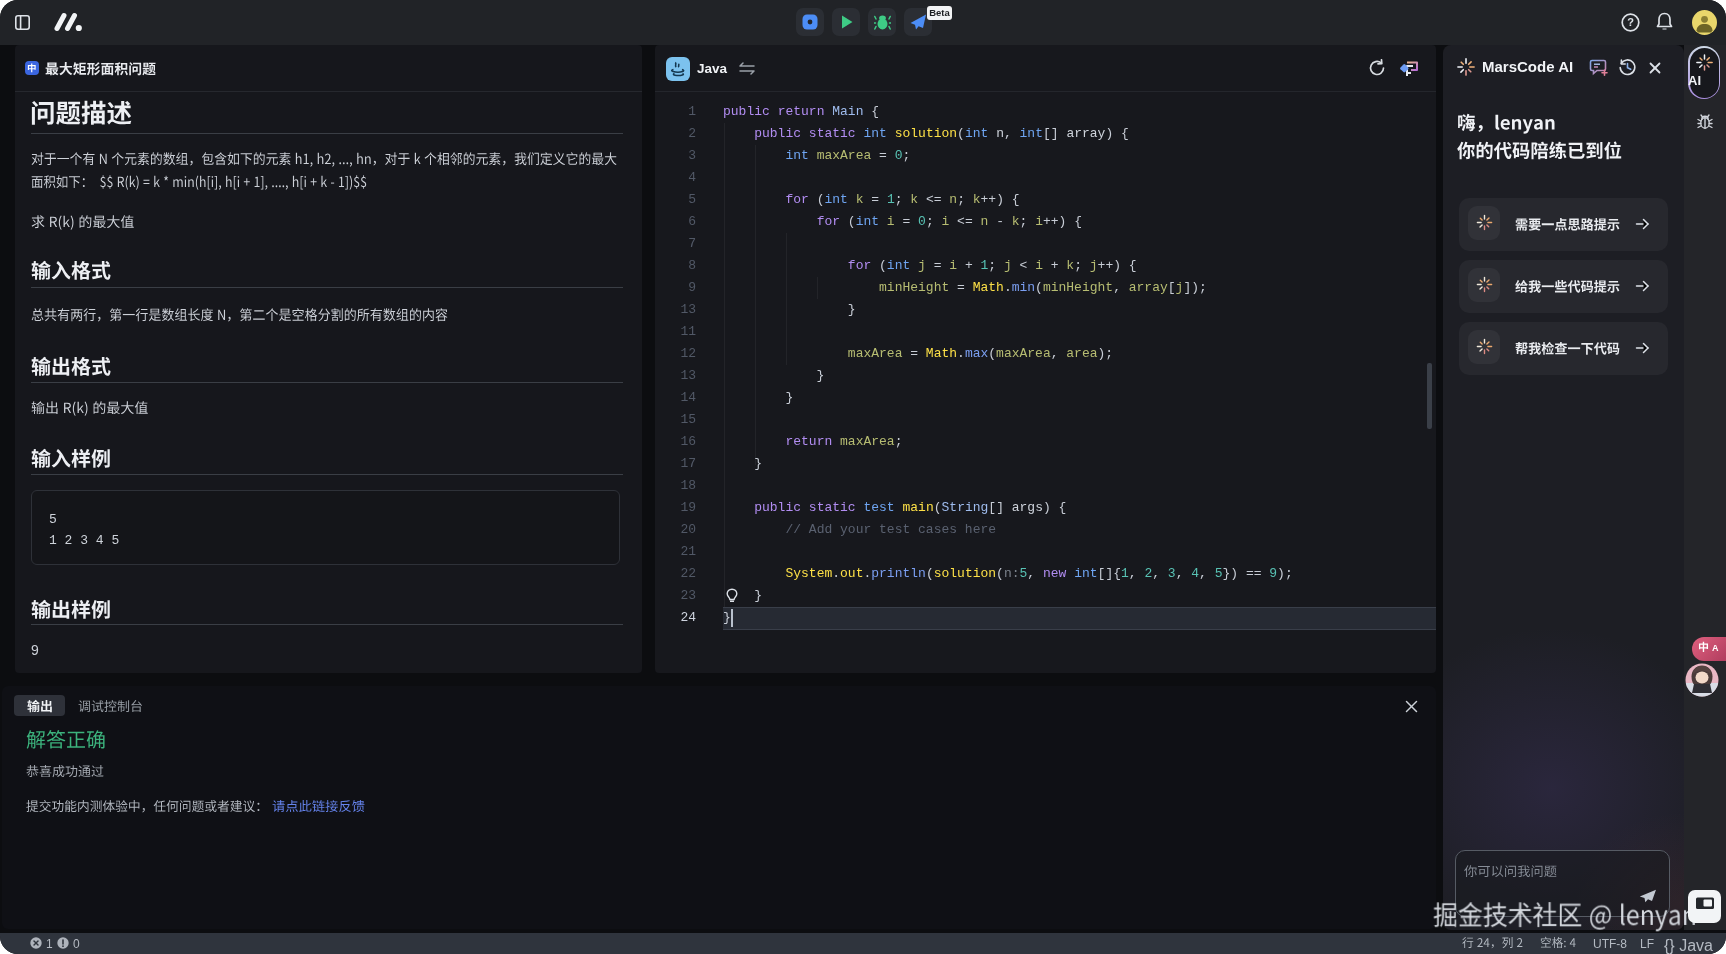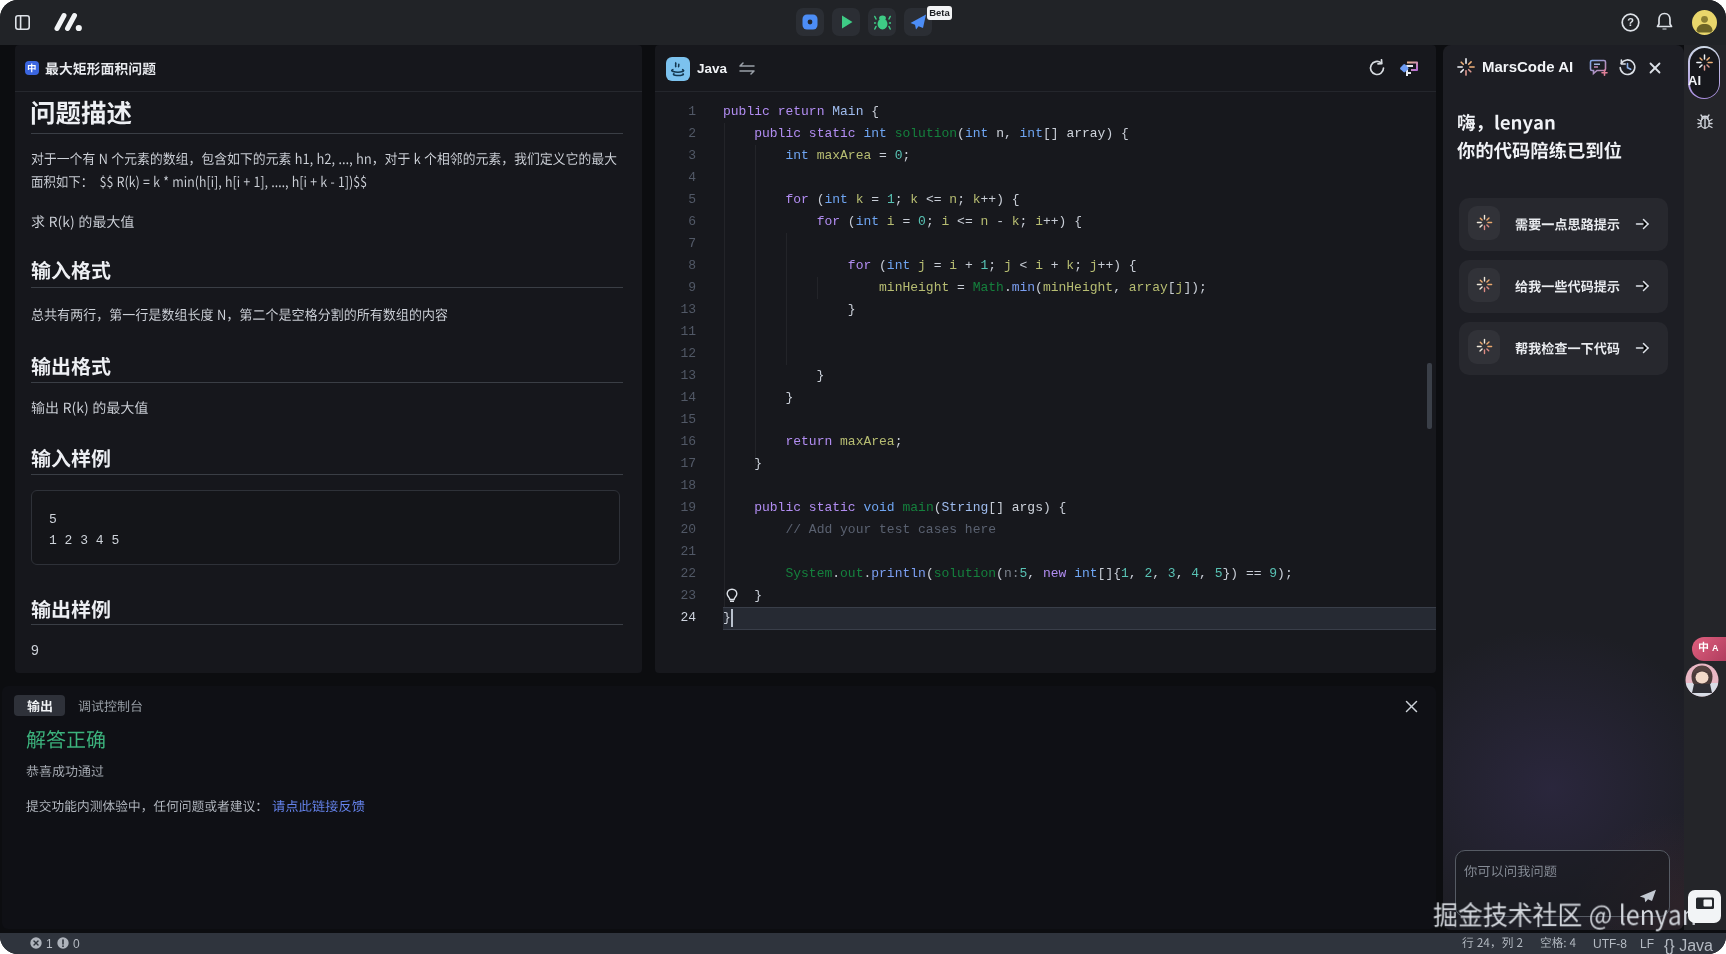--- a/index.html
+++ b/index.html
@@ -7,21 +7,21 @@
 .mono{font-family:"Liberation Mono",monospace}
 #topbar{position:absolute;left:0;top:0;width:1726px;height:45px;background:#212327}
 .tbtn{position:absolute;top:8px;width:28px;height:28px;border-radius:7px;background:#2b2e34;display:flex;align-items:center;justify-content:center}
 #leftpanel{position:absolute;left:15px;top:45px;width:627px;height:628px;background:#16171c;border-radius:4px}
 .hr{position:absolute;height:1px;background:#3a3e45}
 #codepanel{position:absolute;left:655px;top:45px;width:781px;height:628px;background:#17181d;border-radius:4px;overflow:hidden}
 #codehead{position:absolute;left:0;top:0;width:100%;height:47px;border-bottom:1px solid #24262c}
 .codeline{position:absolute;left:68px;white-space:pre;font-family:"Liberation Mono",monospace;font-size:13px;line-height:22px;height:22px;color:#c8cdd6}
 .lnum{position:absolute;width:41px;text-align:right;font-family:"Liberation Mono",monospace;font-size:13px;line-height:22px;height:22px;color:#515866}
 .k{color:#b28df2}.t{color:#6fa5f2}.v{color:#b7bd72}.n{color:#58c2b4}.f{color:#7b9ff2}
-.c{color:#15803d}.cl{color:#9fbcee}.cm{color:#5a6170}.h{color:#7b828c}.pr{color:#cfd4dc}
+.c{color:#fde047}.cl{color:#9fbcee}.cm{color:#5a6170}.h{color:#7b828c}.pr{color:#cfd4dc}
 .guide{position:absolute;width:1px;background:rgba(255,255,255,0.055)}
 #console{position:absolute;left:2px;top:686px;width:1434px;height:243px;background:#0f1015;border-radius:6px}
 #statusbar{position:absolute;left:0px;top:933px;width:1726px;height:21px;background:#2f343d;border-radius:0 0 13px 13px}
 #aipanel{position:absolute;left:1443px;top:45px;width:241px;height:885px;border-radius:8px;overflow:hidden;
 background:radial-gradient(250px 230px at 45% 84%,rgba(95,72,158,0.20),rgba(29,30,36,0) 70%),
 radial-gradient(150px 130px at 98% 97%,rgba(150,70,78,0.13),rgba(29,30,36,0) 70%),#1d1e24}
 .card{position:absolute;left:16px;width:209px;height:53px;background:#27282e;border-radius:10px}
 .cardchip{position:absolute;left:25px;width:32px;height:34px;background:#313238;border-radius:9px}
 #rail{position:absolute;left:1684px;top:45px;width:42px;height:885px;background:#242529}
 </style></head><body>
@@ -366,32 +366,33 @@
       <div class="codeline" style="top:166px"><span class="p">            </span><span class="k">for</span><span class="p"> (</span><span class="t">int</span><span class="p"> </span><span class="v">i</span><span class="p"> = </span><span class="n">0</span><span class="p">; </span><span class="v">i</span><span class="p"> &lt;= </span><span class="v">n</span><span class="p"> - </span><span class="v">k</span><span class="p">; </span><span class="v">i</span><span class="p">++) {</span></div>
       <div class="lnum" style="left:0;top:188px;color:#515866">7</div>
       <div class="lnum" style="left:0;top:210px;color:#515866">8</div>
       <div class="codeline" style="top:210px"><span class="p">                </span><span class="k">for</span><span class="p"> (</span><span class="t">int</span><span class="p"> </span><span class="v">j</span><span class="p"> = </span><span class="v">i</span><span class="p"> + </span><span class="n">1</span><span class="p">; </span><span class="v">j</span><span class="p"> &lt; </span><span class="v">i</span><span class="p"> + </span><span class="v">k</span><span class="p">; </span><span class="v">j</span><span class="p">++) {</span></div>
       <div class="lnum" style="left:0;top:232px;color:#515866">9</div>
       <div class="codeline" style="top:232px"><span class="p">                    </span><span class="v">minHeight</span><span class="p"> = </span><span class="c">Math</span><span class="p">.</span><span class="f">min</span><span class="p">(</span><span class="v">minHeight</span><span class="p">, </span><span class="v">array</span><span class="p">[</span><span class="v">j</span><span class="p">]);</span></div>
       <div class="lnum" style="left:0;top:254px;color:#515866">13</div>
       <div class="codeline" style="top:254px"><span class="p">                }</span></div>
       <div class="lnum" style="left:0;top:276px;color:#515866">11</div>
       <div class="lnum" style="left:0;top:298px;color:#515866">12</div>
+      <div class="codeline" style="top:298px"><span class="p">                </span><span class="v">maxArea</span><span class="p"> = </span><span class="c">Math</span><span class="p">.</span><span class="f">max</span><span class="p">(</span><span class="v">maxArea</span><span class="p">, </span><span class="v">area</span><span class="p">);</span></div>
       <div class="lnum" style="left:0;top:320px;color:#515866">13</div>
       <div class="codeline" style="top:320px"><span class="p">            }</span></div>
       <div class="lnum" style="left:0;top:342px;color:#515866">14</div>
       <div class="codeline" style="top:342px"><span class="p">        }</span></div>
       <div class="lnum" style="left:0;top:364px;color:#515866">15</div>
       <div class="lnum" style="left:0;top:386px;color:#515866">16</div>
       <div class="codeline" style="top:386px"><span class="p">        </span><span class="k">return</span><span class="p"> </span><span class="v">maxArea</span><span class="p">;</span></div>
       <div class="lnum" style="left:0;top:408px;color:#515866">17</div>
       <div class="codeline" style="top:408px"><span class="p">    }</span></div>
       <div class="lnum" style="left:0;top:430px;color:#515866">18</div>
       <div class="lnum" style="left:0;top:452px;color:#515866">19</div>
-      <div class="codeline" style="top:452px"><span class="p">    </span><span class="k">public</span><span class="p"> </span><span class="k">static</span><span class="p"> </span><span class="t">void</span><span class="p"> </span><span class="c">main</span><span class="p">(</span><span class="cl">String</span><span class="p">[] </span><span class="pr">args</span><span class="p">) {</span></div>
+      <div class="codeline" style="top:452px"><span class="p">    </span><span class="k">public</span><span class="p"> </span><span class="k">static</span><span class="p"> </span><span class="t">test</span><span class="p"> </span><span class="c">main</span><span class="p">(</span><span class="cl">String</span><span class="p">[] </span><span class="pr">args</span><span class="p">) {</span></div>
       <div class="lnum" style="left:0;top:474px;color:#515866">20</div>
       <div class="codeline" style="top:474px"><span class="p">        </span><span class="cm">// Add your test cases here</span></div>
       <div class="lnum" style="left:0;top:496px;color:#515866">21</div>
       <div class="lnum" style="left:0;top:518px;color:#515866">22</div>
       <div class="codeline" style="top:518px"><span class="p">        </span><span class="c">System</span><span class="p">.</span><span class="c">out</span><span class="p">.</span><span class="f">println</span><span class="p">(</span><span class="c">solution</span><span class="p">(</span><span class="h">n:</span><span class="n">5</span><span class="p">, </span><span class="k">new</span><span class="p"> </span><span class="t">int</span><span class="p">[]{</span><span class="n">1</span><span class="p">, </span><span class="n">2</span><span class="p">, </span><span class="n">3</span><span class="p">, </span><span class="n">4</span><span class="p">, </span><span class="n">5</span><span class="p">}) == </span><span class="n">9</span><span class="p">);</span></div>
       <div class="lnum" style="left:0;top:540px;color:#515866">23</div>
       <div class="codeline" style="top:540px"><span class="p">    }</span></div>
       <div class="lnum" style="left:0;top:562px;color:#ced3de">24</div>
       <div class="codeline" style="top:562px"><span class="p">}</span></div>
       <svg class="abs" style="left:70px;top:543px" width="14" height="15">

